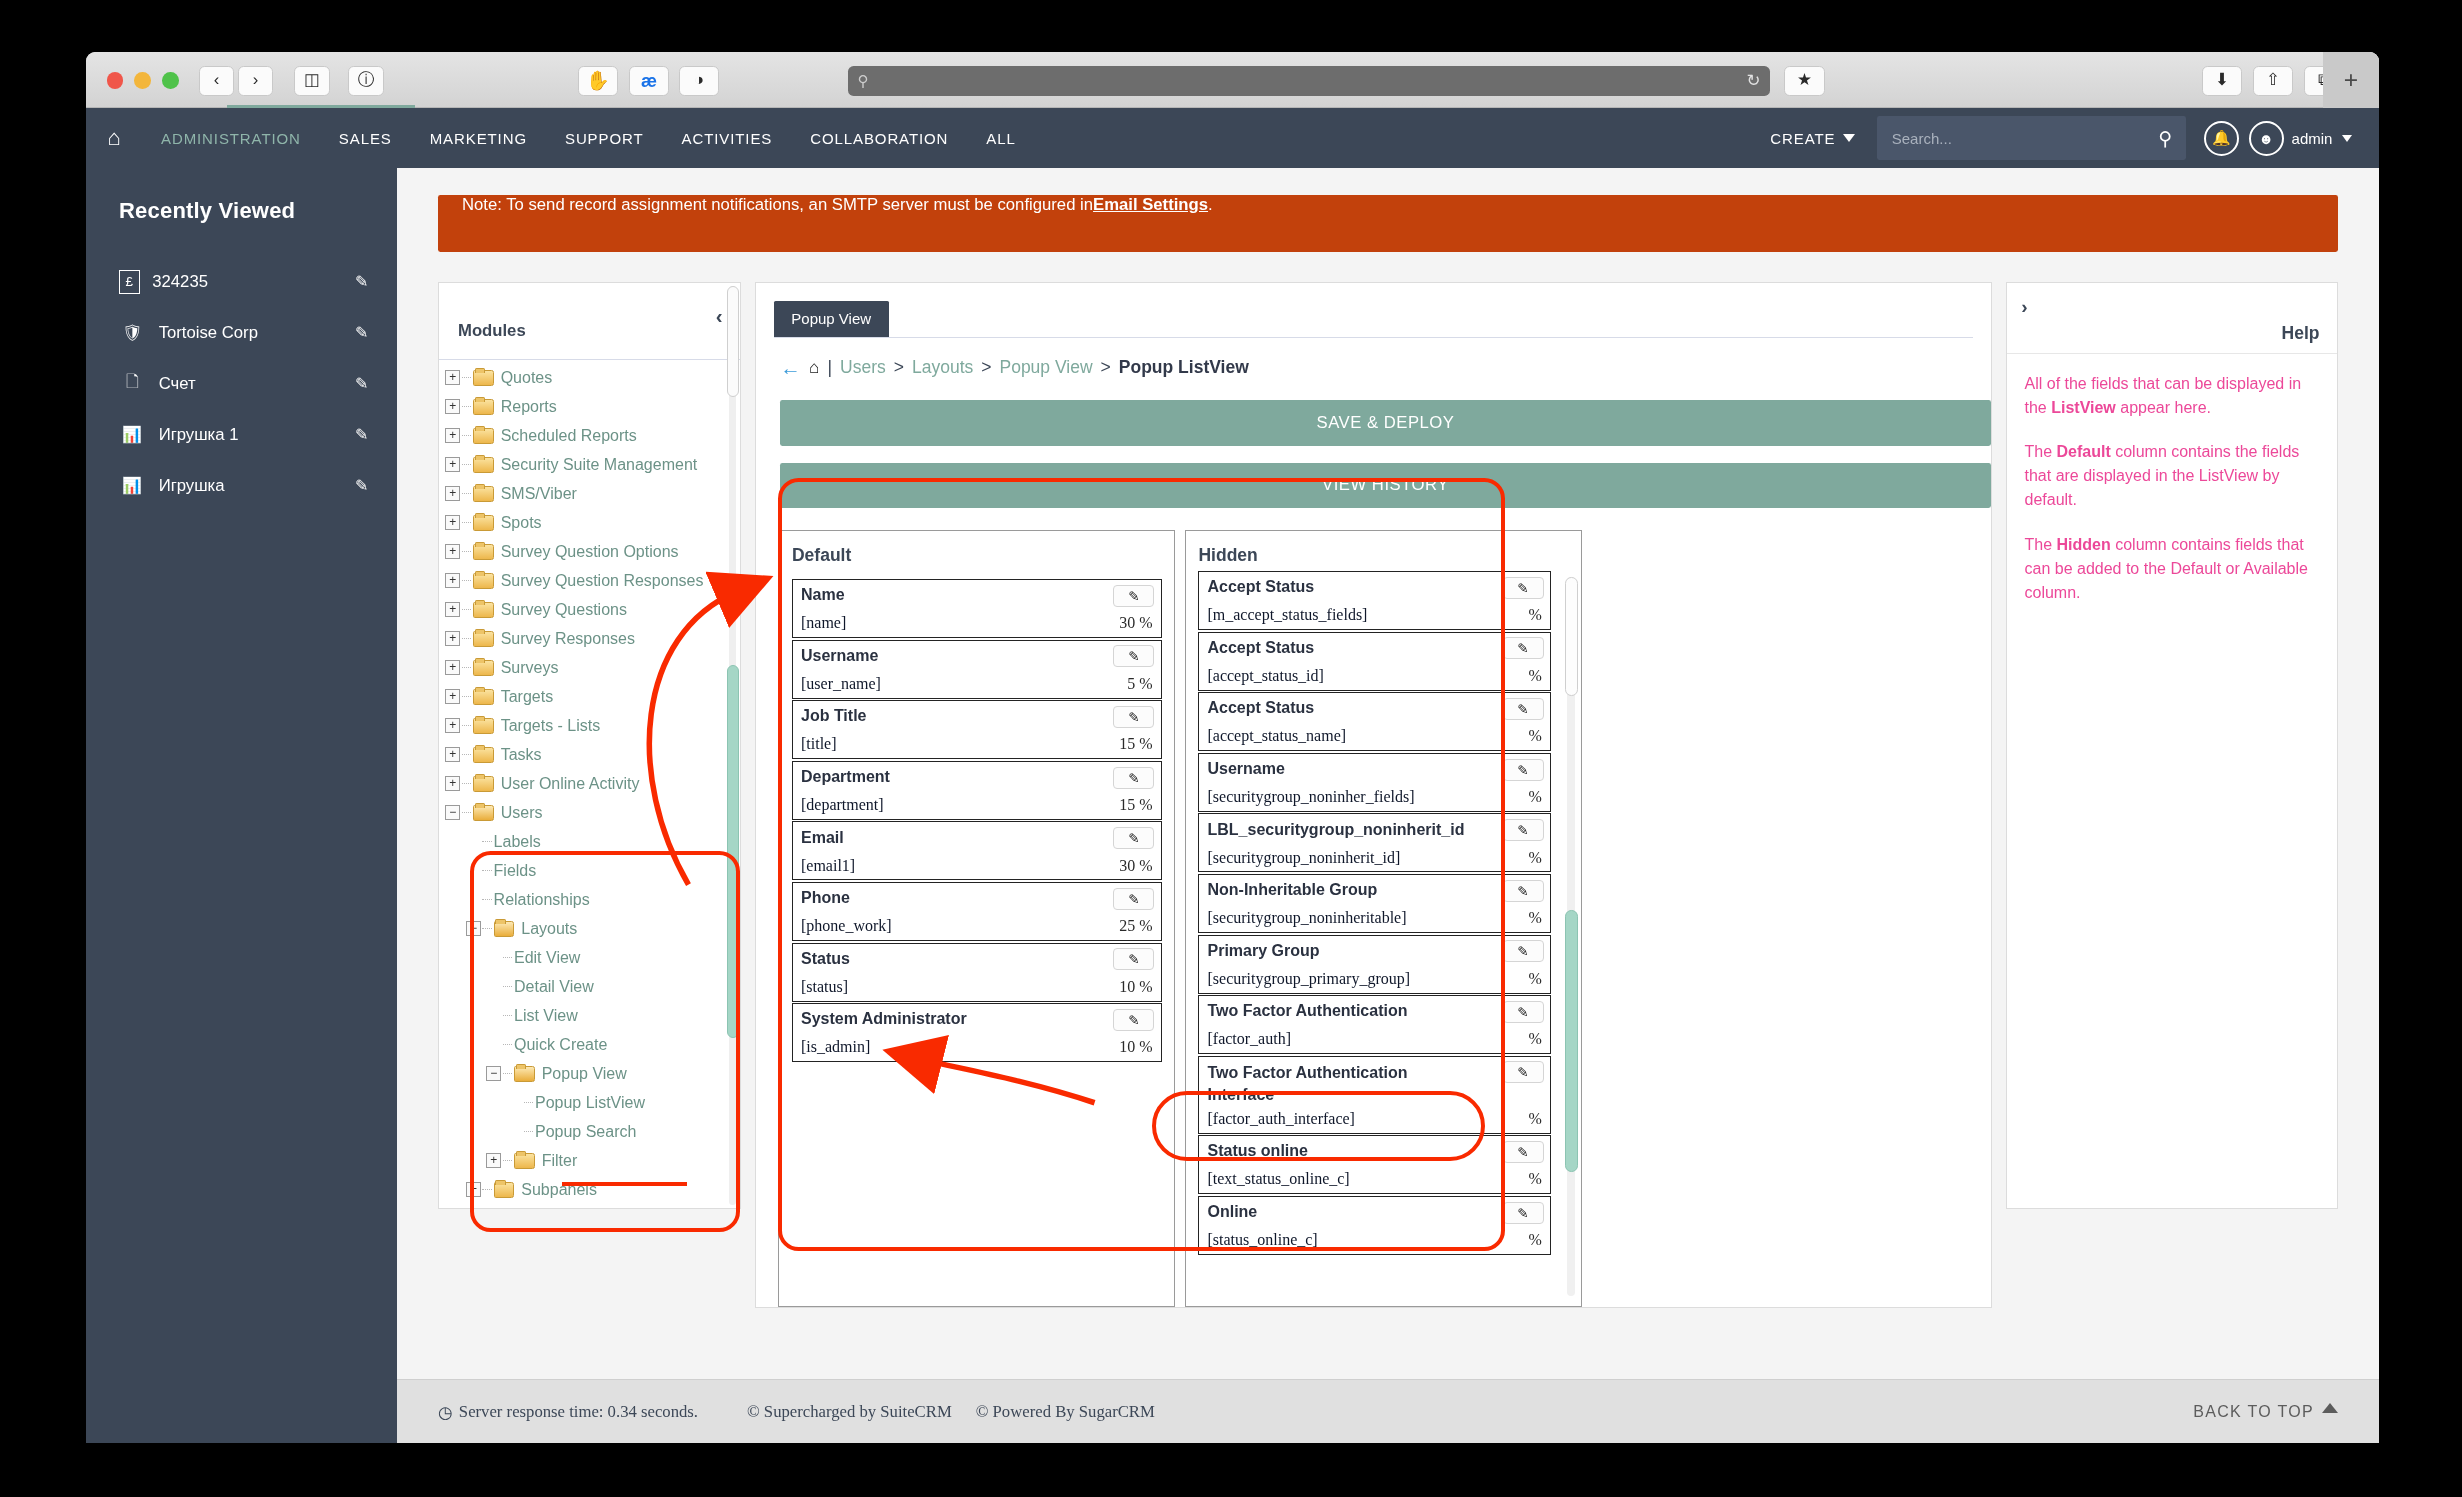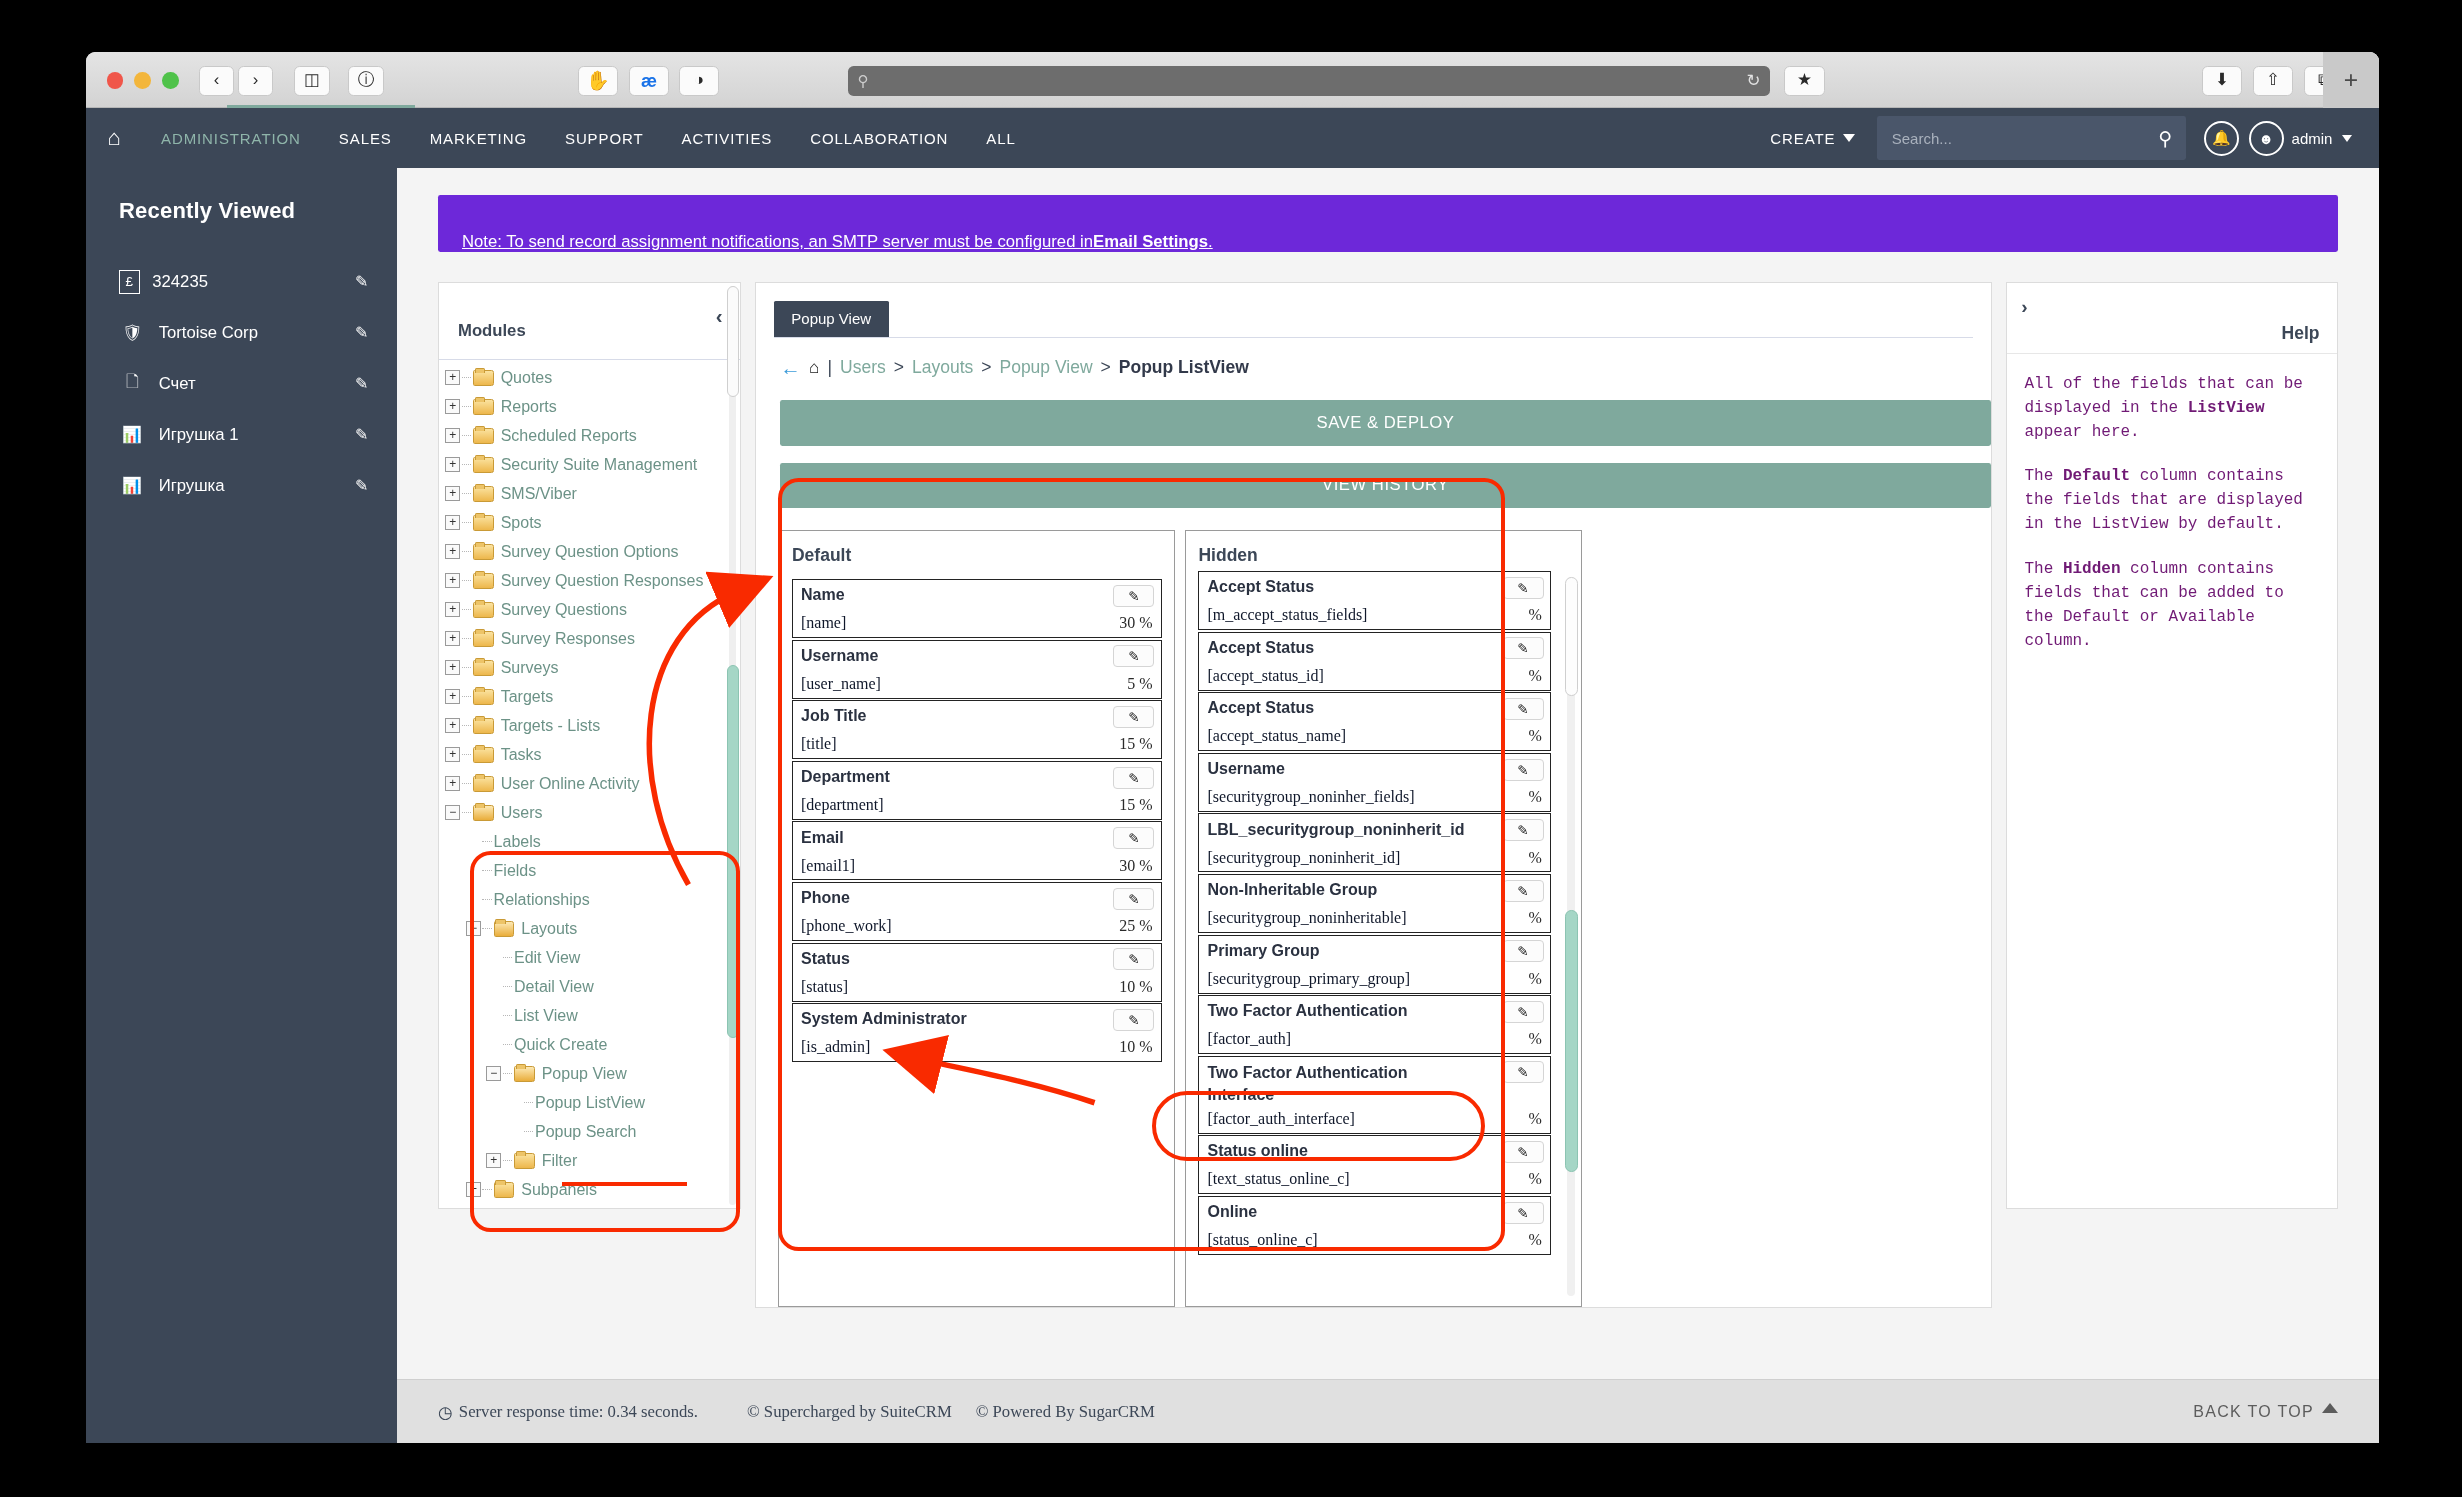--- a/index.html
+++ b/index.html
@@ -82,22 +82,22 @@
 
   .collapse-tab {
     position:absolute; right:-30px; top:170px; width:30px; height:49px;
     background:#3C4757; border-radius:0 4.8px 4.8px 0;
     display:flex; align-items:center; justify-content:center; color:#fff; font-size:16px;
   }
 
   .content { flex:1; position:relative; background:#f4f4f4; }
 
   .notebar {
-    margin:27px 41px 0 41px; height:57px; background:#6d28d9; border-radius:2.4px;
-    display:flex; align-items:flex-end; padding:0 24px; color:#fff; font-size:16.7px;text-decoration:underline;
+    margin:27px 41px 0 41px; height:57px; background:#c2410c; border-radius:2.4px;
+    display:flex; align-items:flex-start; padding:0 24px; color:#fff; font-size:16.7px;
   }
   .notebar b { font-weight:bold; text-decoration:underline; }
 
   .panels { display:flex; margin:30px 41px 0 41px; gap:14.3px; align-items:flex-start; }
 
   
   .tree-panel { width:303px; background:#fff; border:0.8px solid #dcdcdc; flex:none; height:927px; position:relative; }
   .tree-head { height:76px; position:relative; }
   .tree-head .chev { position:absolute; right:17.5px; top:20.6px; font-size:20.6px; color:#3C4757; font-weight:bold; }
   .tree-head .lbl { position:absolute; left:19px; top:38px; font-size:16.7px; font-weight:bold; color:#3C4757; }
@@ -154,21 +154,21 @@
   .col-sb .trk{position:absolute;left:2.4px;top:0;bottom:0;width:8px;background:#f0f0f0;border-radius:4.8px;}
   .col-sb .thb{position:absolute;left:0;width:12.7px;border-radius:6.3px;background:#fdfdfd;border:0.8px solid #cfcfcf;}
   .col-sb .thb.teal{background:#A5D6C6;border-color:#8cc4b2;}
 
   
   .help { width:332px; flex:none; background:#fff; border:0.8px solid #dcdcdc; min-height:927px; }
   .help-head { position:relative; height:70px; }
   .help-head .chev { position:absolute; left:14.3px; top:12.7px; font-size:19px; font-weight:bold; color:#3C4757; }
   .help-head .lbl { position:absolute; right:17.5px; top:40px; font-size:17.5px; font-weight:bold; color:#3C4757; }
   .help-body { border-top:0.8px solid #e7e7e7; padding:17.5px 17.5px 0 17.5px; }
-  .help-body p { font-size:16px; line-height:24px; color:#701a75; margin-bottom:20.6px;font-family:Liberation Mono, monospace; }
+  .help-body p { font-size:16px; line-height:24px; color:#ec4899; margin-bottom:20.6px; }
   .help-body b{font-weight:bold;}
 
   
   .footer {
     position:absolute; left:0; right:0; bottom:0; height:65px; background:#e0e0e0;
     border-top:0.8px solid #cfcfcf; display:flex; align-items:center; padding:0 41px;
   }
   .f-item { font-family:"Liberation Serif", serif; font-size:16.7px; color:#3C4757; display:flex; align-items:center; gap:6.3px; }
   .f-gap { width:49px; }
   .btt { margin-left:auto; font-size:16px; letter-spacing:1.3px; color:#5c5c5c; display:flex; align-items:flex-start; gap:8px; }

